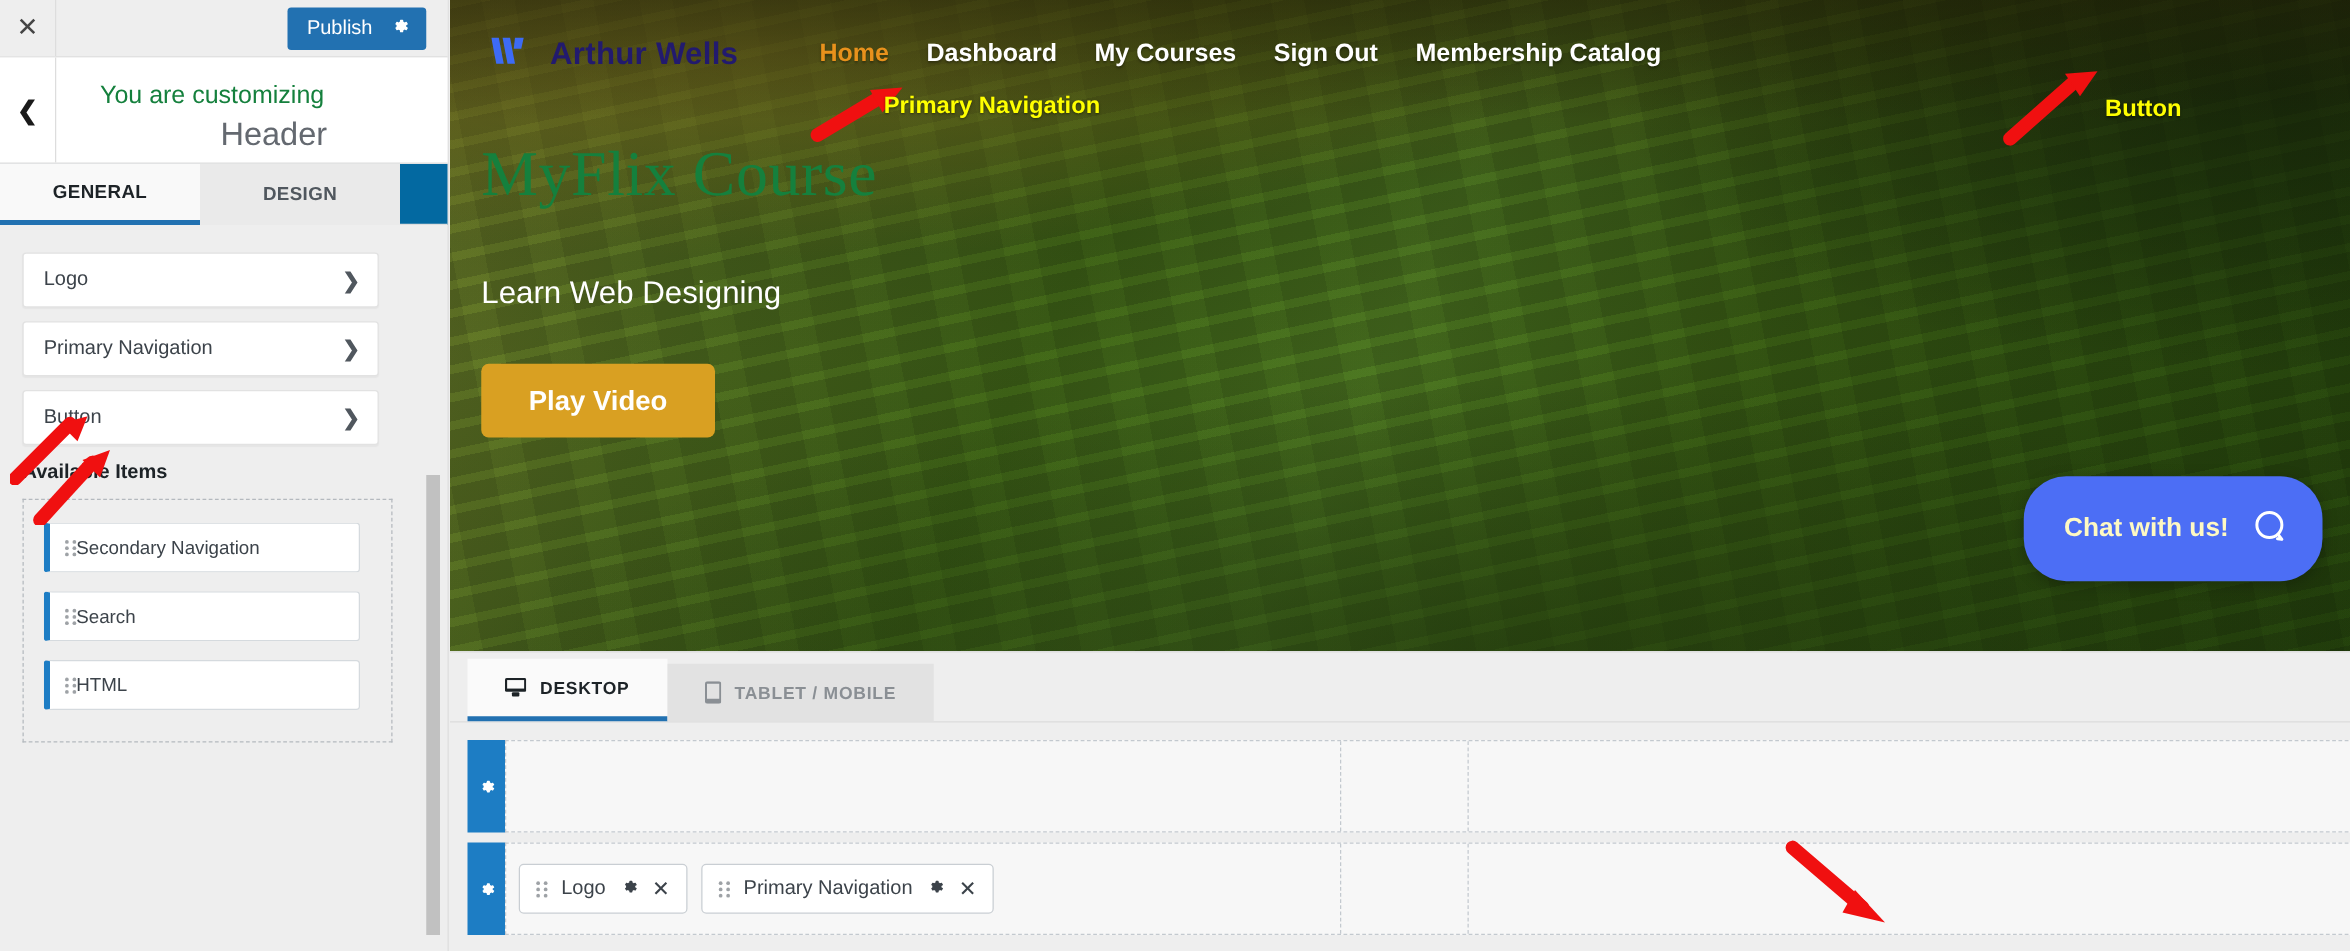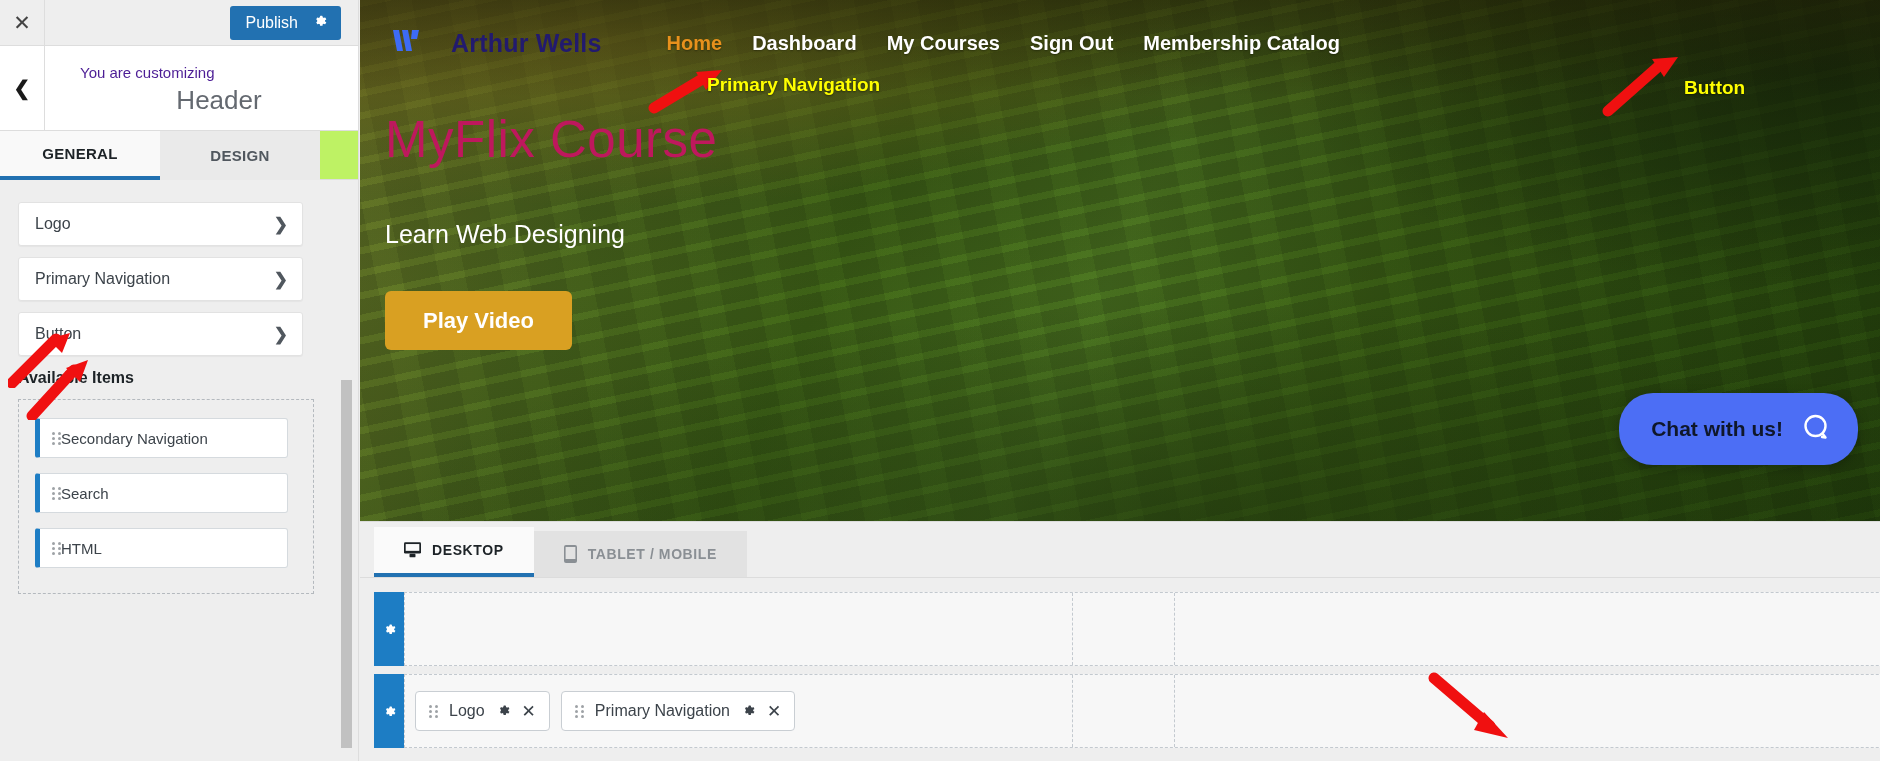--- a/index.html
+++ b/index.html
@@ -58,26 +58,26 @@
   .cz-back {
     width: 45px;
     display: flex; align-items: center; justify-content: center;
     border-right: 1px solid #dddddd;
     cursor: pointer;
     font-size: 20px; color: #1a1a1a; font-weight: 700;
   }
   .cz-headertext {
     flex: 1; padding: 16px 0 0 35px;
   }
-  .cz-sub { font-size: 15px; color: #4c1d95; line-height: 1.4; }
+  .cz-sub { font-size: 20px; color: #15803d; line-height: 1.4; }
   .cz-title { font-size: 26px; color: #646970; font-weight: 400; margin-top: 2px; text-align: center; }
 
   .cz-tabs {
     display: flex; height: 49px;
-    background: #bef264;
+    background: #0369a1;
     border-bottom: 1px solid #dddddd;
   }
   .cz-tab {
     width: 160px; height: 49px;
     display: flex; align-items: center; justify-content: center;
     font-size: 15px; font-weight: 700; letter-spacing: .3px;
     color: #50575e; cursor: pointer;
     background: #eaeaea;
   }
   .cz-tab.active {
@@ -179,21 +179,21 @@
     background: linear-gradient(180deg, rgba(25,22,6,.42), rgba(25,22,6,0));
     z-index: 2;
   }
 
   .site-nav {
     position: absolute; z-index: 5;
     left: 0; top: 0; width: 100%; height: 86px;
     display: flex; align-items: center;
     padding: 0 24px 0 33px;
   }
-  .brand { display: flex; align-items: center; gap: 24px; }
+  .brand { display: flex; align-items: center; gap: 13px; }
   .brand-mark { width: 34px; height: 26px; display: block; }
   .brand-name {
     font-size: 25px; font-weight: 700; color: #221a6e;
     letter-spacing: .2px;
   }
   .nav-links {
     display: flex; align-items: center; gap: 30px;
     margin-left: 65px;
   }
   .nav-links a {
@@ -207,43 +207,43 @@
     background: #e8890c; color: #fff;
     border: none; border-radius: 4px;
     height: 52px; padding: 0 26px;
     font-size: 20px; font-weight: 700;
     font-family: "Liberation Sans", sans-serif;
     cursor: pointer; white-space: nowrap;
   }
 
   .hero-content { position: absolute; z-index: 4; left: 25px; top: 112px; }
   .hero-h1 {
-    font-size: 51px; color: #be185d; font-weight: 400;
-    letter-spacing: .5px; line-height: 1.1;
+    font-size: 51px; color: #15803d; font-weight: 400;
+    letter-spacing: .5px; line-height: 1.1; font-family: Liberation Serif, serif;
   }
   .hero-sub {
     font-size: 25px; color: #fff; font-weight: 400;
     margin-top: 52px;
   }
   .play-btn {
     margin-top: 42px;
     background: #d9a022; color: #fff;
     border: none; border-radius: 6px;
     height: 59px; padding: 0 38px;
     font-size: 22px; font-weight: 700;
     font-family: "Liberation Sans", sans-serif;
     cursor: pointer;
   }
 
   .chat-widget {
     position: absolute; z-index: 6;
     right: 22px; bottom: 56px;
-    background: #4c6ef5; color: #0f172a;
+    background: #4c6ef5; color: #fef9c3;
     border-radius: 34px;
-    height: 72px; padding: 0 27px 0 32px;
+    height: 84px; padding: 0 27px 0 32px;
     display: flex; align-items: center; gap: 18px;
     cursor: pointer;
     box-shadow: 0 3px 12px rgba(0,0,0,.25);
   }
   .chat-widget .ctxt { font-size: 21px; font-weight: 700; }
 
   
   .builder {
     position: absolute; left: 360px; top: 521px;
     width: 1724px; height: 240px;

